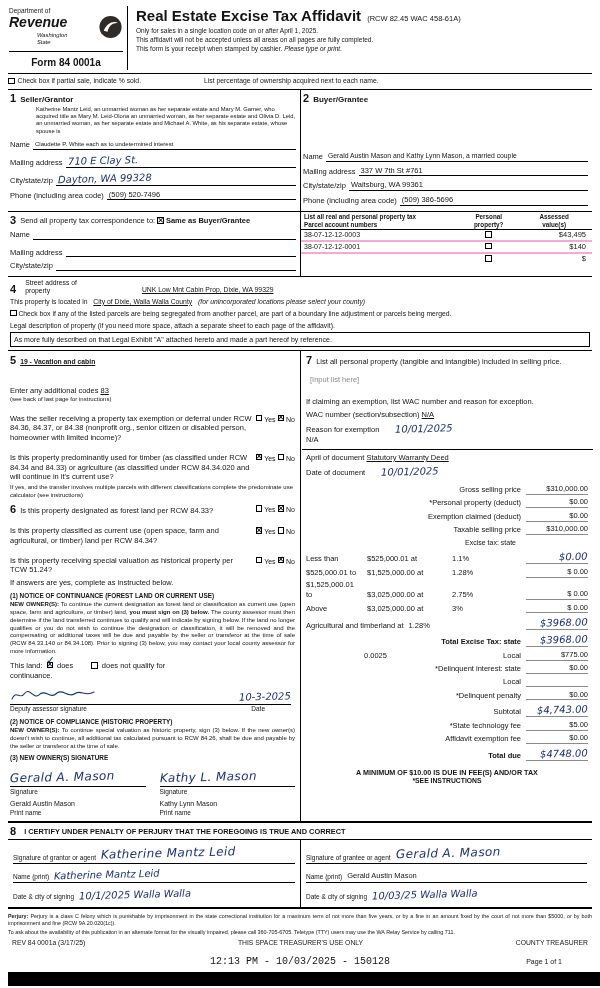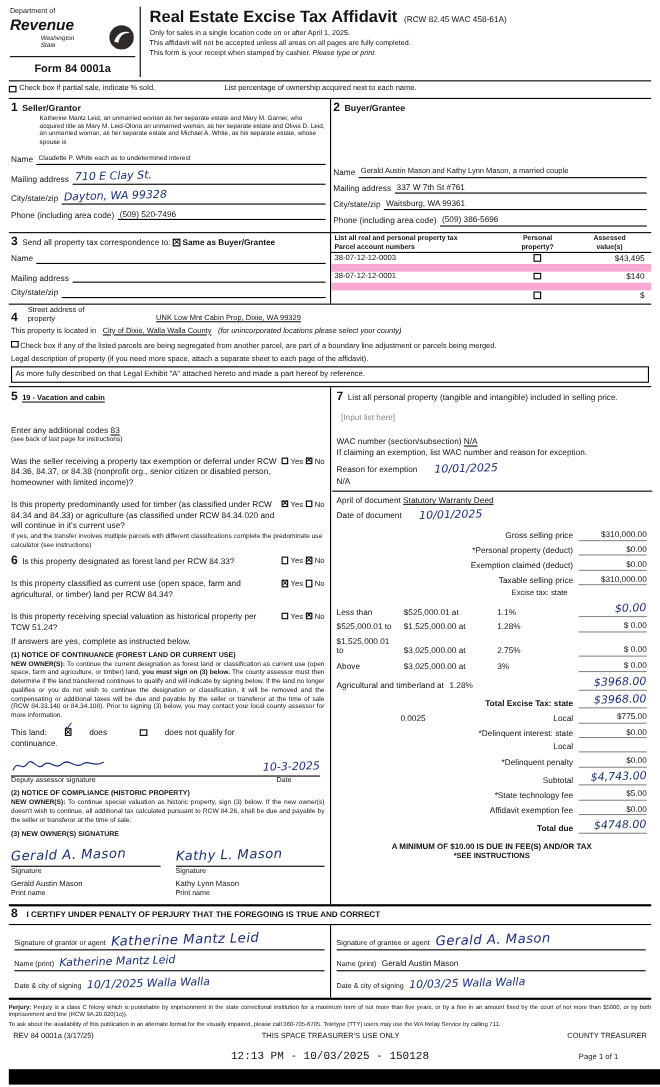--- a/index.html
+++ b/index.html
@@ -15,21 +15,21 @@
   .num{font-weight:bold; font-size:11px; margin-right:4px; line-height:1; flex:none}
   .cb{display:inline-block; width:6.5px; height:6.5px; border:1px solid #000; position:relative;
       vertical-align:-0.5px; background:#fff; flex:none}
   .cb.checked::after{content:"\2715"; position:absolute; left:-1px; top:-2.5px; font-size:8px; color:#000}
   .hw{font-family:"DejaVu Sans", sans-serif; font-style:italic; color:var(--ink); white-space:nowrap}.hw-md{font-size:10px}.hw-lg{font-size:12px; letter-spacing:.4px}
   .rot{display:inline-block; transform:rotate(-1.5deg)}
 
   
   .hdr{display:flex; border-bottom:1px solid #000; padding-bottom:3px}
   .logo-col{width:120px; border-right:1px solid #000; padding:1px 4px 0 1px}
-  .logo-row{display:flex; gap:18px; align-items:flex-end}
+  .logo-row{display:flex; gap:18px; align-items:center}
   .dept-small{font-size:6.5px}
   .dept-big{font-size:14px; font-weight:bold; font-style:italic; margin-top:-2px}
   .dept-state{font-size:5.8px; font-style:italic; margin-left:28px}
   .form-no{font-weight:bold; font-size:10px; text-align:center; border-top:1px solid #000; margin-top:4px; padding:4px 0 1px}
   .title-col{flex:1; padding-left:8px}
   .ttl{font-size:15px; font-weight:bold}
   .ttl-ref{font-size:7.5px; margin-left:4px}
   .hnote{font-size:6.5px; margin-top:1px}
 
   .partial{display:flex; gap:3px; align-items:center; padding:3px 0; border-bottom:1px solid #000; font-size:6.8px}
@@ -44,41 +44,41 @@
   .body-ind{margin:1px 0 0 26px; font-size:5.8px; line-height:1.25}
   .frow{display:flex; align-items:flex-end; gap:3px; margin-top:4px}
   .lbl{white-space:nowrap}
   .fill{flex:1; border-bottom:1px solid #000; min-height:9px; padding:0 2px}
 
   
   .phead{display:flex; font-weight:bold; border-bottom:1px solid #000; font-size:6.3px; line-height:1.2; padding:1px 0}
   .pc1{width:55%; padding-left:3px}
   .pc2{width:19%; text-align:center}
   .pc3{width:26%; text-align:center}
-  .prow{display:flex; border-bottom:7px solid #f9a8d4; align-items:center; min-height:11.5px}
+  .prow{display:flex; border-bottom:2px solid #f9a8d4; align-items:center; min-height:11.5px}
   .prow .pc1{font-size:7px}
   .prow .pc3{text-align:right; padding-right:6px}
 
   
   .s4{border-bottom:1px solid #000; padding:2px 2px 3px}
   .s4top{display:flex; align-items:flex-end; gap:5px}
   .addr-lbl{font-size:6.8px; line-height:1.15}
   .s4row{margin-top:3px; font-size:6.8px}
   .legalbox{border:1px solid #000; padding:2px 3px; margin-top:2px; font-size:7px}
 
   
   .cols56{display:flex; border-bottom:2px solid #000}
   .c56{width:50%; padding:3px 5px 4px 2px}
   .c7{width:50%; border-left:1px solid #000; padding:3px 4px 4px 5px}
   .q{display:flex; margin-top:10px}
   .qt{flex:1; padding-right:4px}
   .opt{white-space:nowrap; display:flex; gap:2px; align-items:flex-start; padding-top:1px; font-size:7px}
   .notice-t{font-weight:bold; font-size:6.4px; margin-top:4px}
   .notice-p{font-size:6px; line-height:1.3; margin-top:1px; text-align:justify}
-  .land{display:flex; align-items:center; gap:16px; margin-top:5px}
+  .land{display:flex; align-items:center; gap:4px; margin-top:5px}
   .cbwrap{position:relative; display:inline-block}
   .hwcheck{position:absolute; left:-1px; top:-7px; font-size:11px; color:var(--ink);
            font-family:"DejaVu Sans",sans-serif; font-style:italic}
   .depsig{display:flex; justify-content:space-between; align-items:flex-end; margin:7px 4px 0 0;
           border-bottom:1px solid #000; padding-bottom:1px}
   .deplbl{display:flex; justify-content:space-between; font-size:6.5px; padding-right:30px}
   .owners{display:flex; gap:14px; margin-top:7px}
   .owner{flex:1}
   .oscript{border-bottom:1px solid #000; padding-bottom:1px}
   .olbl{font-size:6.5px; margin-top:1px}
@@ -399,25 +399,25 @@
         </div>
       </div>
     </div>
 
     <div class="c7">
       <div class="sec-head">
         <span class="num">7</span>
         <span>List all personal property (tangible and intangible) included in selling price.</span>
       </div>
       <div class="ph-input gray">[Input list here]</div>
+      <div>If claiming an exemption, list WAC number and reason for exception.</div>
       <div style="margin-top:3px">
         <span>WAC number (section/subsection)</span>
         <span class="u">N/A</span>
       </div>
-      <div>If claiming an exemption, list WAC number and reason for exception.</div>
       <div style="margin-top:3px">
         <span>Reason for exemption</span>
         <span class="hw hw-md rot" style="margin-left:14px">10/01/2025</span>
       </div>
       <div>N/A</div>
 
       <div class="divider"></div>
 
       <div>
         <span>April of document</span>

